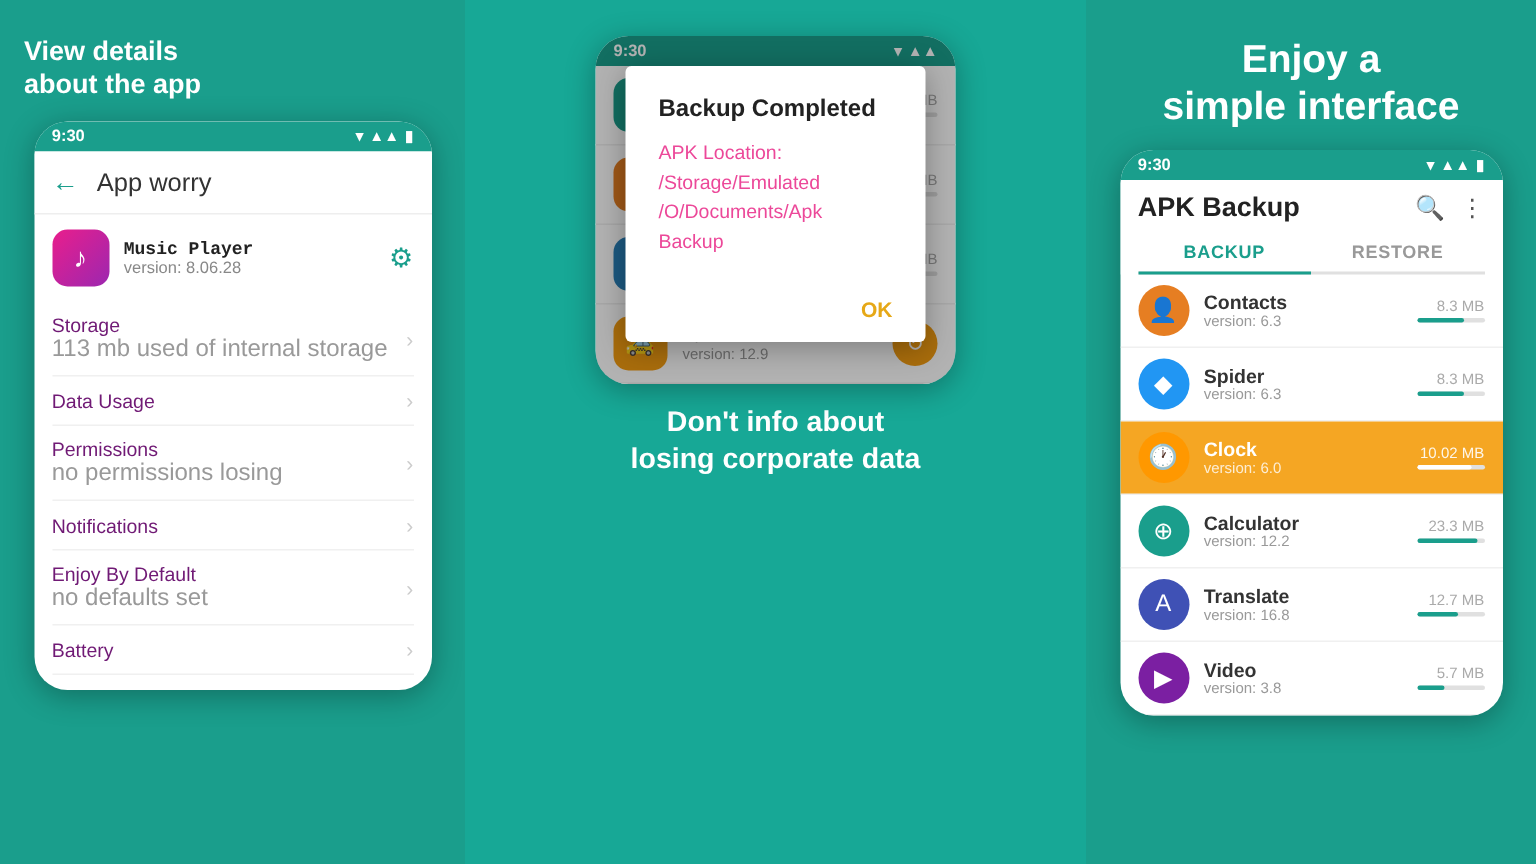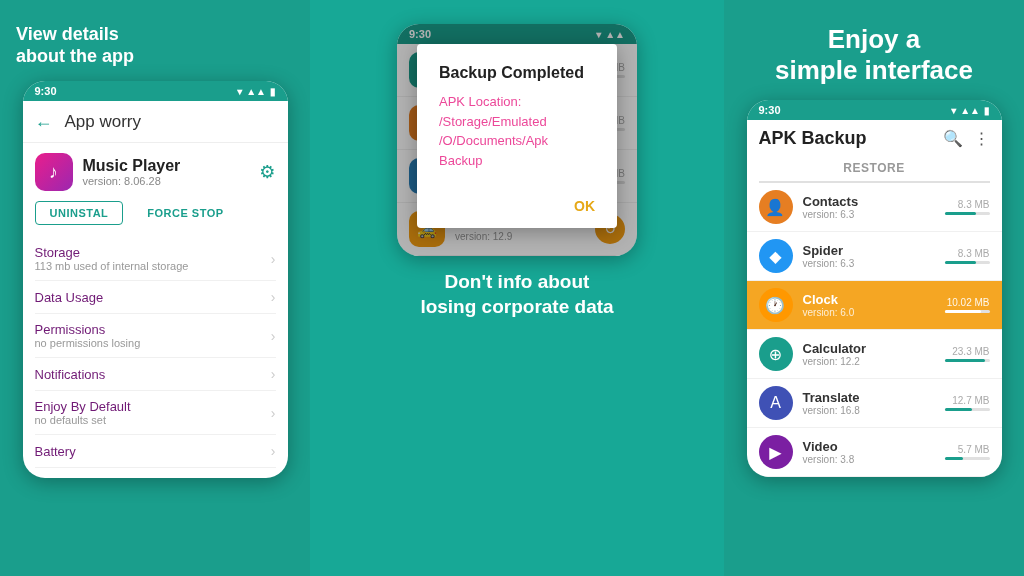--- a/index.html
+++ b/index.html
@@ -84,21 +84,21 @@
       margin-bottom: 10px;
     }
     .app-row-left { display: flex; align-items: center; gap: 10px; }
     .app-icon-music {
       width: 38px; height: 38px;
       background: linear-gradient(135deg, #e91e8c, #9c27b0);
       border-radius: 10px;
       display: flex; align-items: center; justify-content: center;
       color: #fff; font-size: 18px;
     }
-    .app-name { font-size: 16px; font-weight: 600; color: #222; }
+    .app-name { font-size: 12px; font-weight: 600; color: #222; font-family: Liberation Mono, monospace; }
     .app-version { font-size: 11px; color: #888; }
     .gear-icon { color: #1a9e8c; font-size: 18px; }
 
     .btn-row { display: flex; gap: 10px; margin-bottom: 12px; }
     .btn-outline {
       border: 1px solid #1a9e8c;
       background: #fff;
       color: #1a9e8c;
       font-size: 11px;
       font-weight: 700;
@@ -119,21 +119,21 @@
     }
 
     .info-row {
       border-bottom: 1px solid #f0f0f0;
       padding: 8px 0;
       display: flex;
       justify-content: space-between;
       align-items: center;
     }
     .info-row-content .info-label { font-size: 13px; color: #701a75; font-weight: 500; }
-    .info-row-content .info-sub { font-size: 11px; color: #999; }
+    .info-row-content .info-sub { font-size: 16px; color: #999; }
     .chevron { color: #ccc; font-size: 14px; }
 
     
     .phone-mid {
       background: #fff;
       border-radius: 22px;
       overflow: hidden;
       box-shadow: 0 4px 20px rgba(0,0,0,0.3);
       width: 240px;
       position: relative;
@@ -316,24 +316,20 @@
       <div class="app-row">
         <div class="app-row-left">
           <div class="app-icon-music">♪</div>
           <div>
             <div class="app-name">Music Player</div>
             <div class="app-version">version: 8.06.28</div>
           </div>
         </div>
         <span class="gear-icon">⚙</span>
       </div>
-      <div class="btn-row">
-        <button class="btn-outline">UNINSTAL</button>
-        <button class="btn-text">FORCE STOP</button>
-      </div>
       <div id="info-rows-container">
           <div class="info-row">
     <div class="info-row-content">
       <div class="info-label">Storage</div>
       <div class="info-sub">113 mb used of internal storage</div>
     </div>
     <span class="chevron">›</span>
   </div>
           <div class="info-row">
     <div class="info-row-content">
@@ -470,20 +466,21 @@
     </div>
     <div class="phone-right-header">
       <div class="apk-title-row">
         <span class="apk-title">APK Backup</span>
         <div class="apk-icons">
           <span>🔍</span>
           <span>⋮</span>
         </div>
       </div>
       <div class="tab-bar">
+        <div class="tab active">BACKUP</div>
         <div class="tab">RESTORE</div>
       </div>
     </div>
     <div class="backup-list" id="backup-list-container">
         <div class="backup-item">
     <div class="backup-icon icon-contacts">👤</div>
     <div class="backup-info">
       <div class="backup-name">Contacts</div>
       <div class="backup-version">version: 6.3</div>
     </div>

